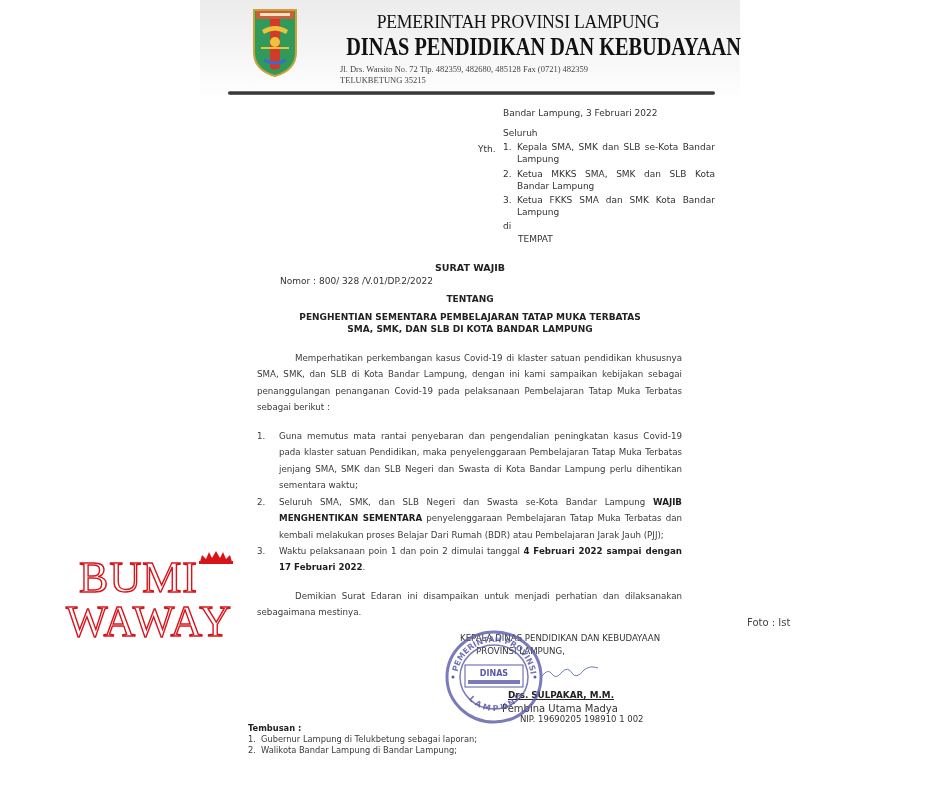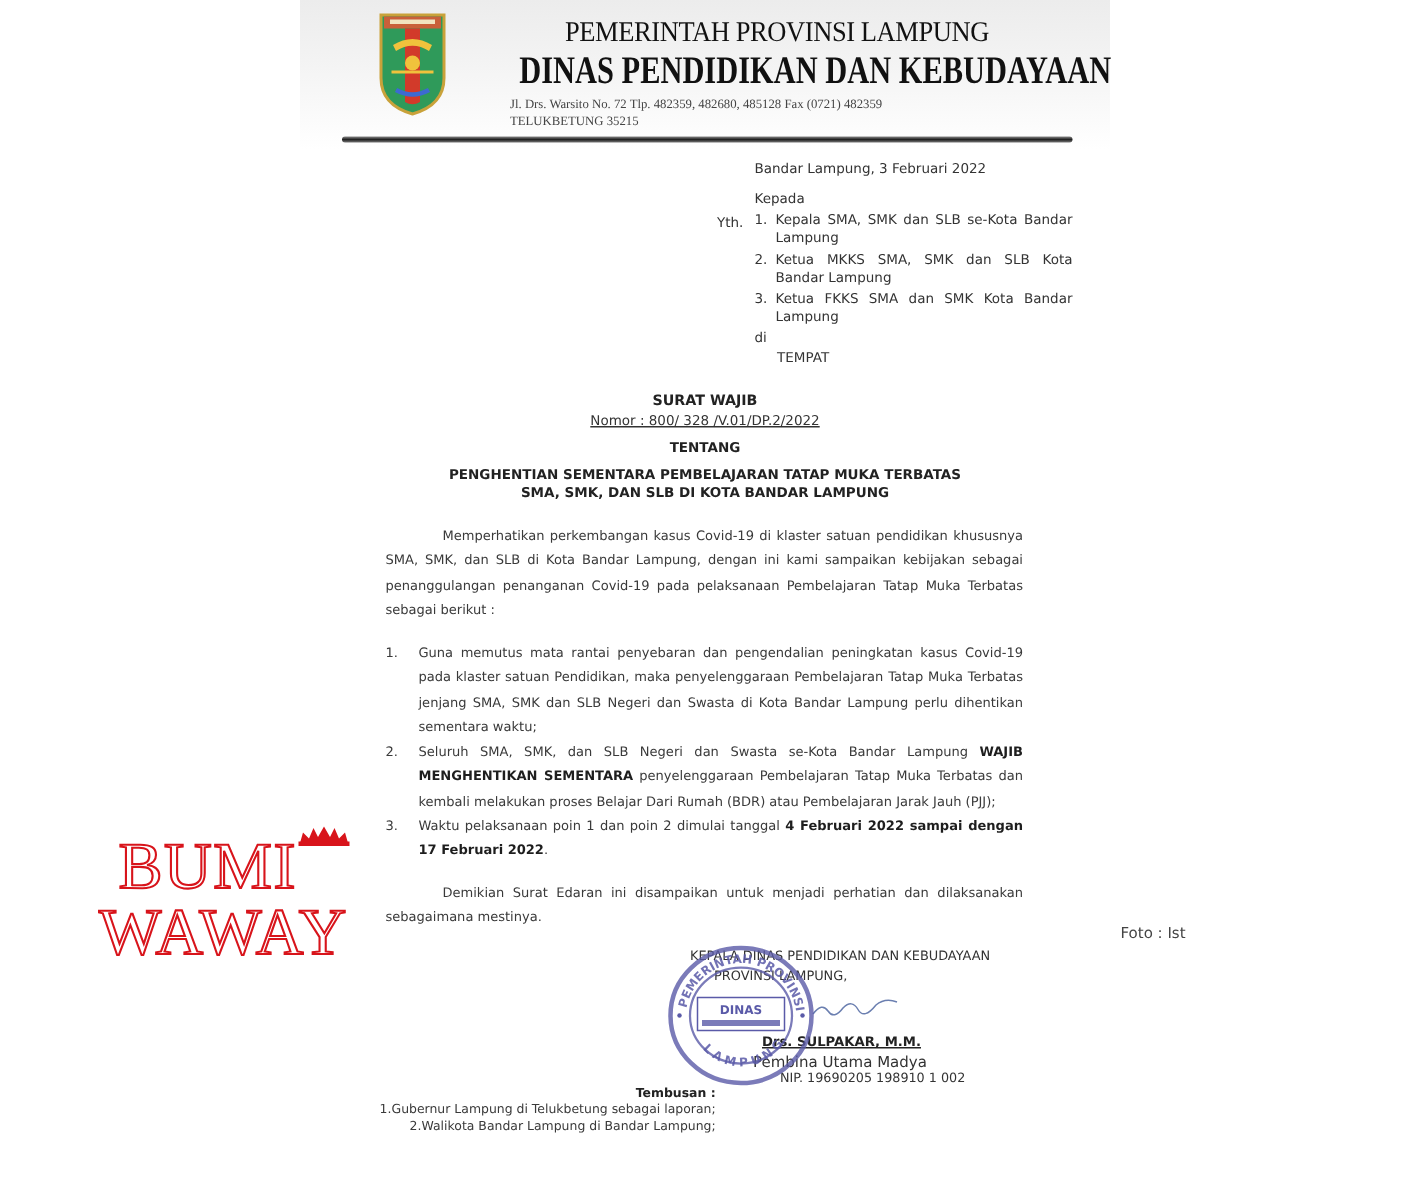--- a/index.html
+++ b/index.html
@@ -39,21 +39,21 @@
     .kepada { position: absolute; left: 503px; top: 128px; font-size: 9px; }
     .yth { position: absolute; left: 478px; top: 144px; font-size: 9px; }
     .addr-list { position: absolute; left: 503px; top: 141px; width: 212px; list-style: none; font-size: 9px; line-height: 12.3px; }
     .addr-list li { display: flex; margin-bottom: 2px; }
     .addr-list .n { width: 14px; flex: none; }
     .addr-list .t { text-align: justify; }
     .di { position: absolute; left: 503px; top: 221px; font-size: 9px; }
     .tempat { position: absolute; left: 518px; top: 234px; font-size: 9px; }
 
     .se-title { position: absolute; left: 280px; top: 262px; width: 380px; text-align: center; font-weight: bold; font-size: 9.5px; color: #222; }
-    .se-nomor { position: absolute; left: 280px; top: 276px; width: 380px; text-align: center; font-size: 9px; text-decoration: underline; }
+    .se-nomor { position: absolute; left: 280px; top: 276px; width: 380px; text-align: left; font-size: 9px; }
     .se-tentang { position: absolute; left: 280px; top: 294px; width: 380px; text-align: center; font-weight: bold; font-size: 9px; color: #222; }
     .se-subject { position: absolute; left: 270px; top: 311px; width: 400px; text-align: center; font-weight: bold; font-size: 9px; line-height: 12px; color: #222; }
 
     .para {
       position: absolute; left: 257px; width: 425px; font-size: 8.7px; line-height: 16.3px;
       text-align: justify; color: #3a3a3a;
     }
     .p-intro { top: 350px; text-indent: 38px; }
     .plist { position: absolute; left: 257px; width: 425px; list-style: none; font-size: 8.7px; line-height: 16.3px; color: #3a3a3a; }
     .plist li { display: flex; }
@@ -68,21 +68,21 @@
     .sig-block { position: absolute; left: 458px; top: 632px; width: 240px; font-size: 8.6px; line-height: 12.5px; color: #333; }
     .sig-l1 { padding-left: 2px; }
     .sig-l2 { padding-left: 18px; }
     .sig-name { position: absolute; left: 508px; top: 690px; font-size: 8.8px; font-weight: bold; text-decoration: underline; color: #222; }
     .sig-rank { position: absolute; left: 502px; top: 703px; font-size: 10px; color: #333; }
     .sig-nip { position: absolute; left: 520px; top: 714px; font-size: 8.5px; color: #333; }
     .signature-scribble { position: absolute; left: 540px; top: 662px; width: 60px; height: 20px; }
 
     .stamp { position: absolute; left: 443px; top: 627px; width: 102px; height: 98px; }
 
-    .tembusan { position: absolute; left: 248px; top: 723px; font-size: 8.3px; line-height: 11px; color: #3a3a3a; text-align: right; }
+    .tembusan { position: absolute; left: 248px; top: 723px; font-size: 8.3px; line-height: 11px; color: #3a3a3a; }
     .tembusan-title { font-weight: bold; color: #222; }
     .tembusan ol { list-style: none; }
     .tembusan li span.n { display: inline-block; width: 13px; }
 
     .brand { position: absolute; left: 54px; top: 550px; width: 190px; height: 100px; }
     .brand-line {
       position: absolute; left: 0; width: 190px; text-align: center;
       font-family: "Liberation Serif", serif; color: #ffffff;
       -webkit-text-stroke: 1.4px #d8141b; font-weight: normal; letter-spacing: 1px;
     }
@@ -111,21 +111,21 @@
 <div class="hd-line1">PEMERINTAH PROVINSI LAMPUNG</div>
 <div class="hd-line2">DINAS PENDIDIKAN DAN KEBUDAYAAN</div>
 <div class="hd-addr">
   <div>Jl. Drs. Warsito No. 72  Tlp. 482359, 482680, 485128  Fax (0721) 482359</div>
   <div>TELUKBETUNG  35215</div>
 </div>
 <div class="hd-rule"></div>
 
 <div class="doc">
   <div class="place-date">Bandar Lampung, 3 Februari 2022</div>
-  <div class="kepada">Kepada</div>
+  <div class="kepada">Seluruh</div>
   <div class="yth">Yth.</div>
   <ol class="addr-list">
     <li>
       <span class="n">1.</span>
       <span class="t">Kepala SMA, SMK dan SLB se-Kota Bandar Lampung</span>
     </li>
     <li>
       <span class="n">2.</span>
       <span class="t">Ketua MKKS SMA, SMK dan SLB Kota Bandar Lampung</span>
     </li>

